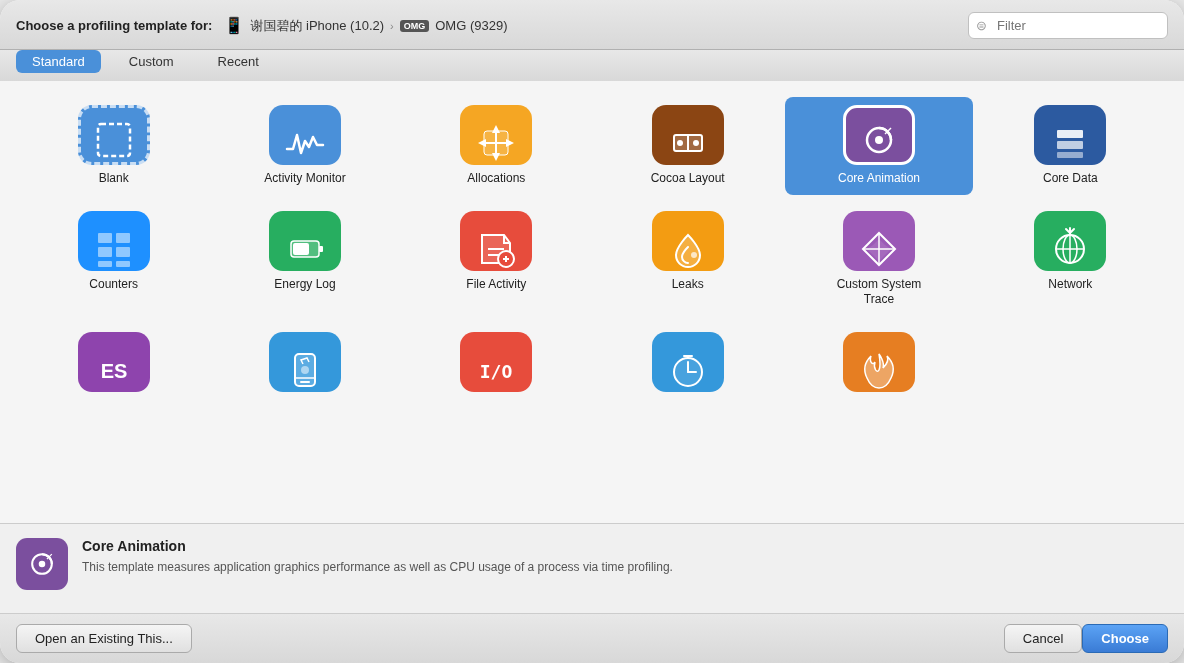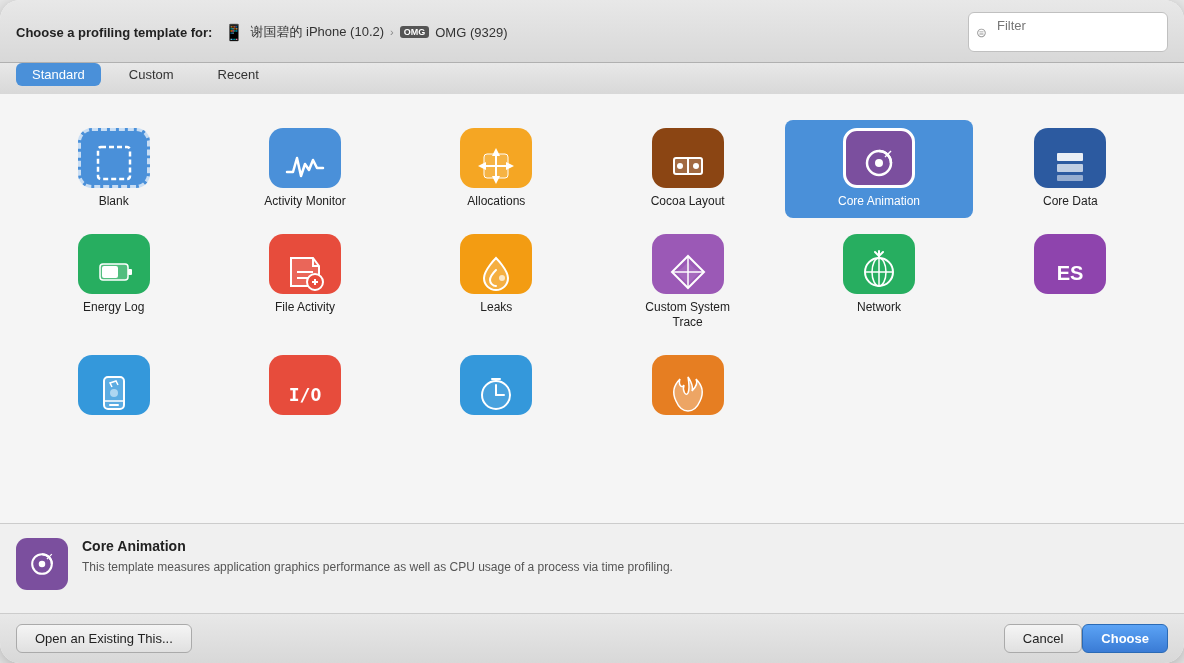--- a/index.html
+++ b/index.html
@@ -68,21 +68,21 @@
     }
 
     .filter-container {
       margin-left: auto;
       display: flex;
       align-items: center;
     }
 
     .filter-input {
       width: 200px;
-      padding: 5px 10px 18px 28px;
+      padding: 5px 10px 5px 28px;
       border: 1px solid #c0c0c0;
       border-radius: 6px;
       background: white;
       font-size: 13px;
       color: #1d4ed8;
       outline: none;
       position: relative;
     }
 
     .filter-wrapper {
@@ -124,21 +124,20 @@
 
     
     .content {
       flex: 1;
       padding: 16px 20px;
       display: flex;
       flex-direction: column;
       gap: 0;
       overflow-y: auto;
       background: #f5f5f5;
-      margin-top: 10px;
     }
 
     
     .template-grid {
       display: grid;
       grid-template-columns: repeat(6, 1fr);
       gap: 8px 4px;
       padding-bottom: 8px;
     }
 
@@ -366,20 +365,33 @@
         <div class="icon-box icon-core-data">
           <svg class="icon-svg" viewBox="0 0 44 44" fill="none">
             <rect x="9" y="9" width="26" height="8" rx="1" fill="white" opacity="0.9"></rect>
             <rect x="9" y="20" width="26" height="8" rx="1" fill="white" opacity="0.7"></rect>
             <rect x="9" y="31" width="26" height="6" rx="1" fill="white" opacity="0.5"></rect>
           </svg>
         </div>
         <span class="template-label">Core Data</span>
       </div>
 
+      <div class="template-item">
+        <div class="icon-box icon-counters">
+          <svg class="icon-svg" viewBox="0 0 44 44" fill="none">
+            <rect x="6" y="6" width="14" height="10" rx="1" fill="rgba(255,255,255,0.5)"></rect>
+            <rect x="24" y="6" width="14" height="10" rx="1" fill="rgba(255,255,255,0.5)"></rect>
+            <rect x="6" y="20" width="14" height="10" rx="1" fill="rgba(255,255,255,0.5)"></rect>
+            <rect x="24" y="20" width="14" height="10" rx="1" fill="rgba(255,255,255,0.5)"></rect>
+            <rect x="6" y="34" width="14" height="6" rx="1" fill="rgba(255,255,255,0.5)"></rect>
+            <rect x="24" y="34" width="14" height="6" rx="1" fill="rgba(255,255,255,0.5)"></rect>
+          </svg>
+        </div>
+        <span class="template-label">Counters</span>
+      </div>
 
       <div class="template-item">
         <div class="icon-box icon-energy">
           <svg class="icon-svg" viewBox="0 0 44 44" fill="none">
             <rect x="8" y="14" width="28" height="16" rx="3" fill="rgba(255,255,255,0.2)" stroke="white" stroke-width="1.5"></rect>
             <rect x="36" y="19" width="4" height="6" rx="1" fill="white"></rect>
             <rect x="10" y="16" width="16" height="12" rx="2" fill="white"></rect>
           </svg>
         </div>
         <span class="template-label">Energy Log</span>

